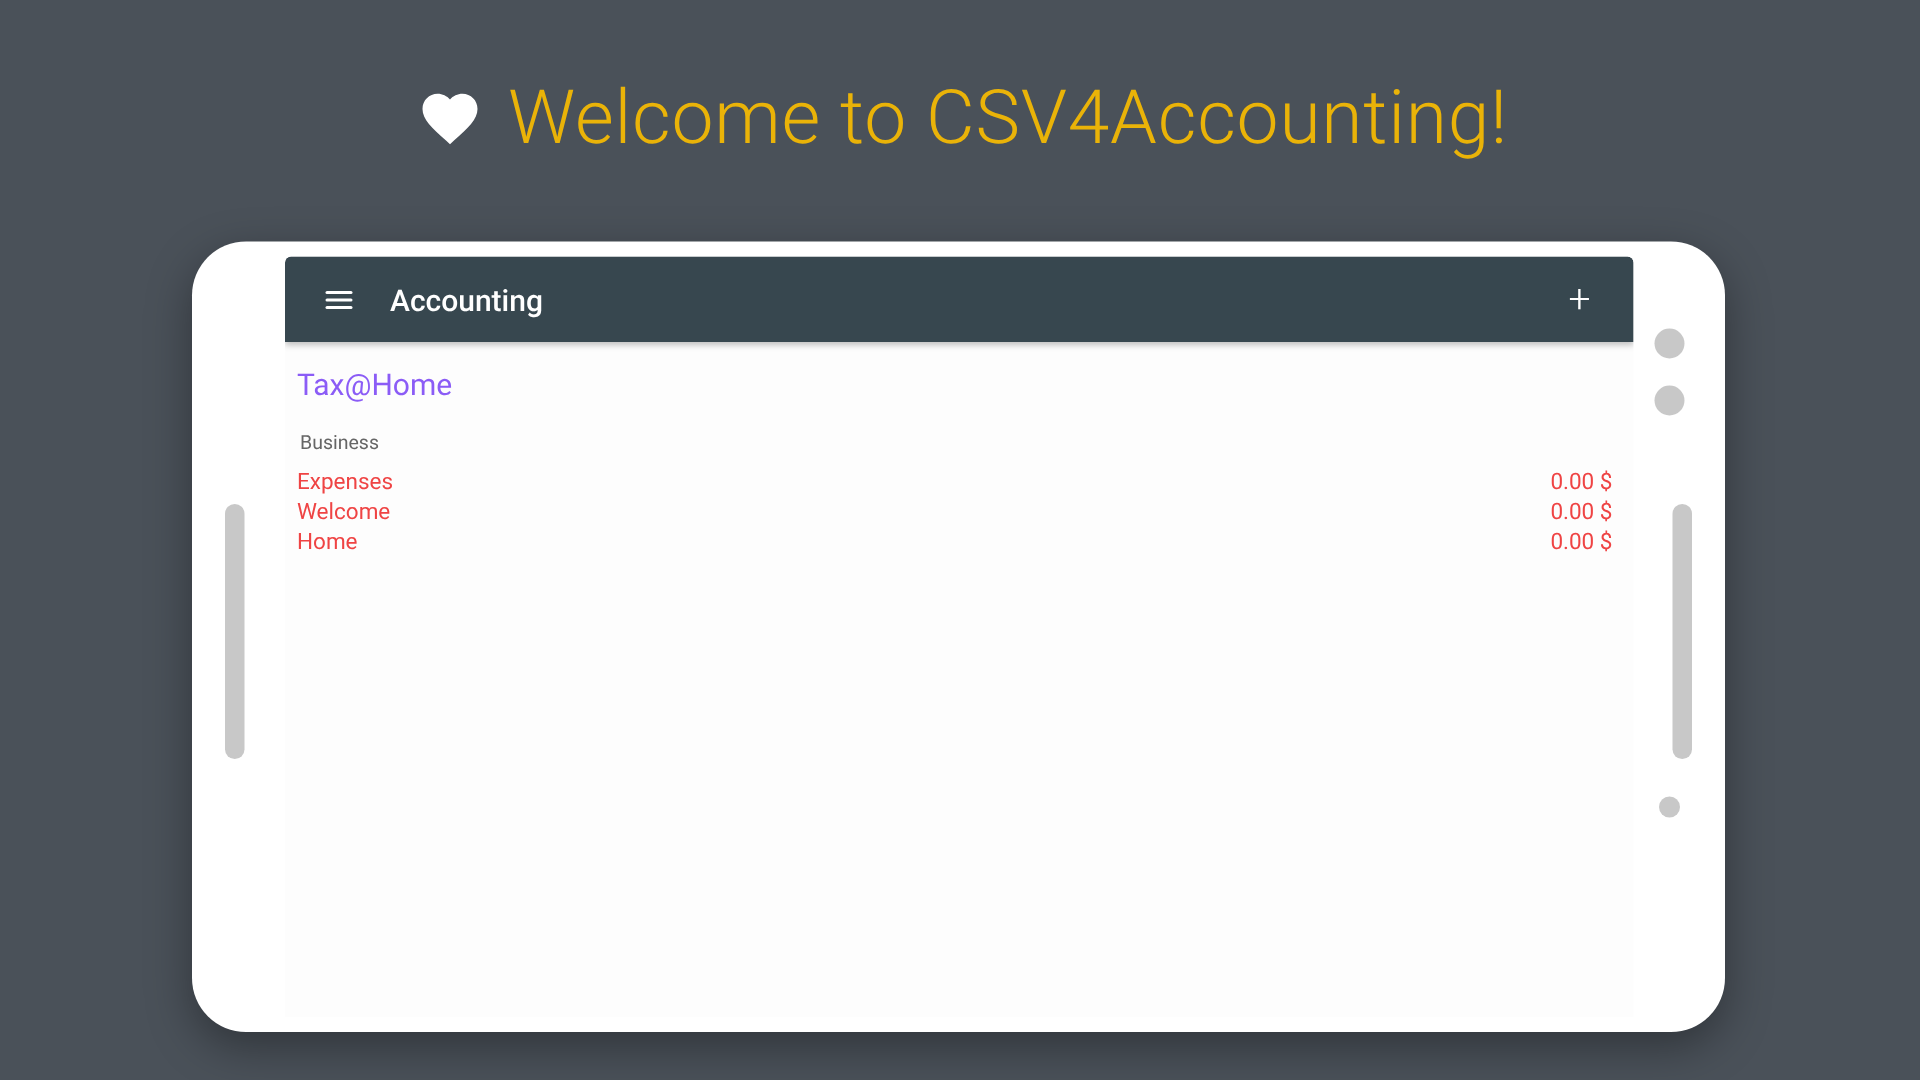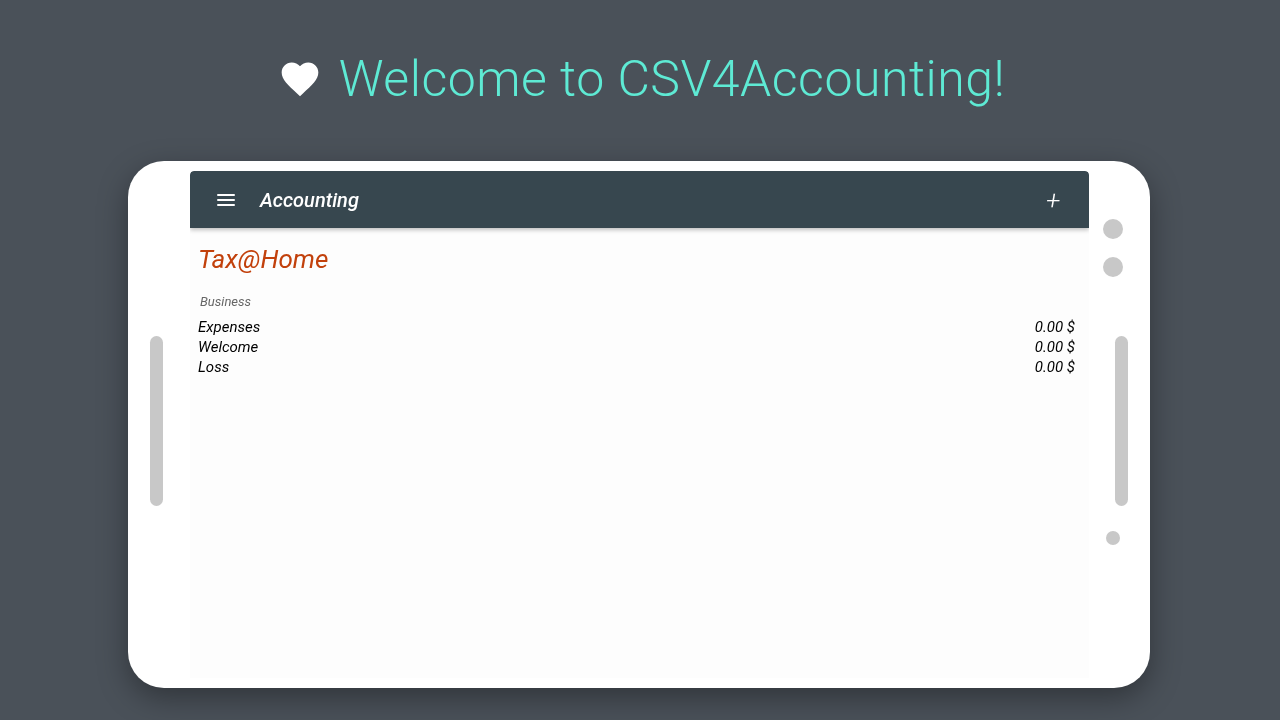--- a/index.html
+++ b/index.html
@@ -13,37 +13,36 @@
     position: absolute;
     top: 50px;
     left: 0;
     right: 0;
     display: flex;
     align-items: center;
     justify-content: center;
     gap: 14px;
   }
   .hero-title {
-    color: #5eead4;
+    color: #eab308;
     font-size: 50px;
     font-weight: 300;
     letter-spacing: 0.5px;
   }
   .heart-svg { display: block; }
 
   .device {
     position: absolute;
     left: 128px;
     top: 161px;
     width: 1022px;
     height: 527px;
     background: #ffffff;
     border-radius: 36px;
     box-shadow: 0 10px 30px rgba(0,0,0,0.35);
-    font-style: italic;
   }
 
   .left-bar {
     position: absolute;
     left: 22px;
     top: 175px;
     width: 13px;
     height: 170px;
     background: #c8c8c8;
     border-radius: 8px;
@@ -130,37 +129,37 @@
     cursor: pointer;
     color: #fff;
     font-size: 26px;
     font-weight: 300;
   }
 
   .content {
     padding: 10px 14px 0 8px;
   }
   .doc-title {
-    font-size: 26px;
-    color: #c2410c;
+    font-size: 20px;
+    color: #8b5cf6;
     font-weight: 400;
     margin-top: 6px;
   }
   .doc-sub {
     font-size: 13px;
     color: #666;
     margin-top: 20px;
     margin-left: 2px;
   }
   .rows { margin-top: 8px; }
   .row {
     display: flex;
     justify-content: space-between;
     font-size: 15px;
-    color: #000000;
+    color: #ef4444;
     padding: 1px 0;
   }
   .row-label { }
   .row-value { }
 </style>
 </head>
 <body>
 
 <div class="hero">
   <span>
@@ -199,19 +198,19 @@
       <div class="rows">
         <div class="row">
           <span class="row-label">Expenses</span>
           <span class="row-value">0.00 $</span>
         </div>
         <div class="row">
           <span class="row-label">Welcome</span>
           <span class="row-value">0.00 $</span>
         </div>
         <div class="row">
-          <span class="row-label">Loss</span>
+          <span class="row-label">Home</span>
           <span class="row-value">0.00 $</span>
         </div>
       </div>
     </div>
   </div>
 </div>
 
 </body></html>

